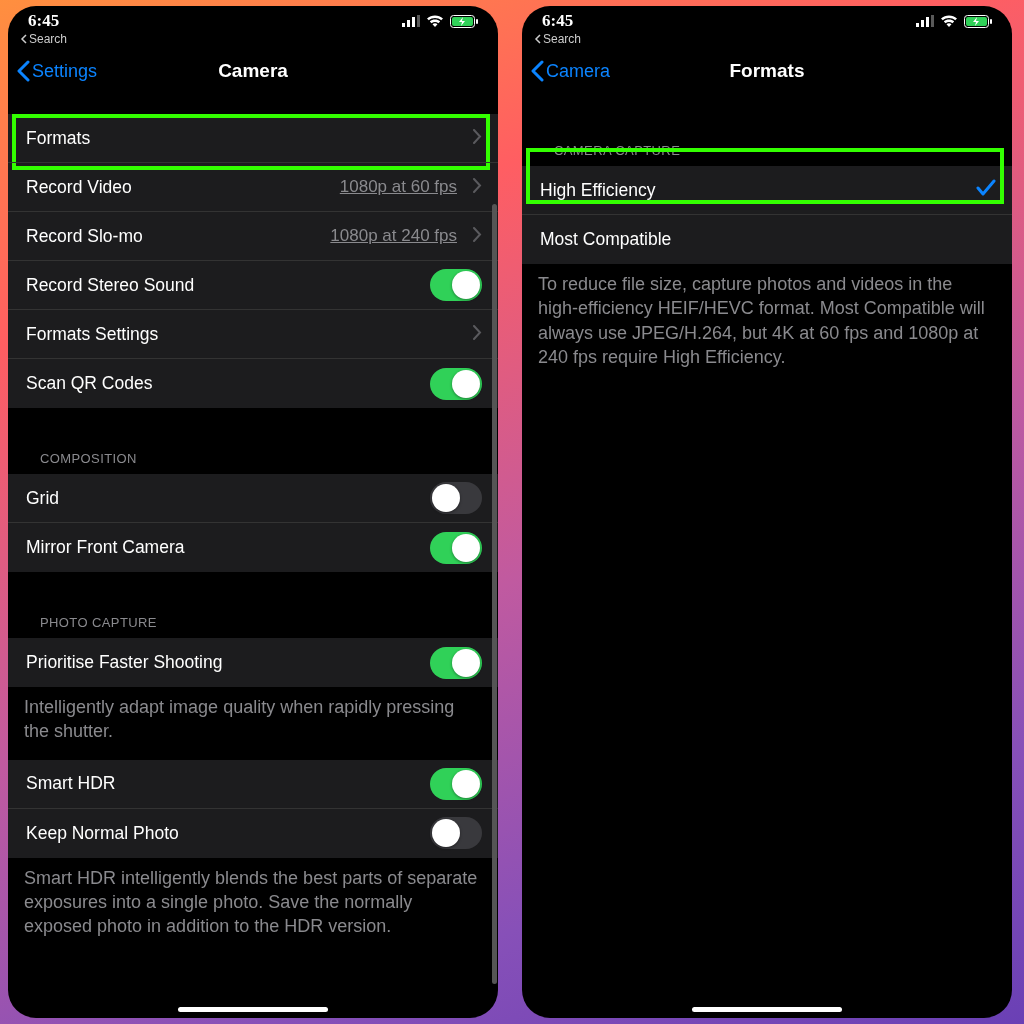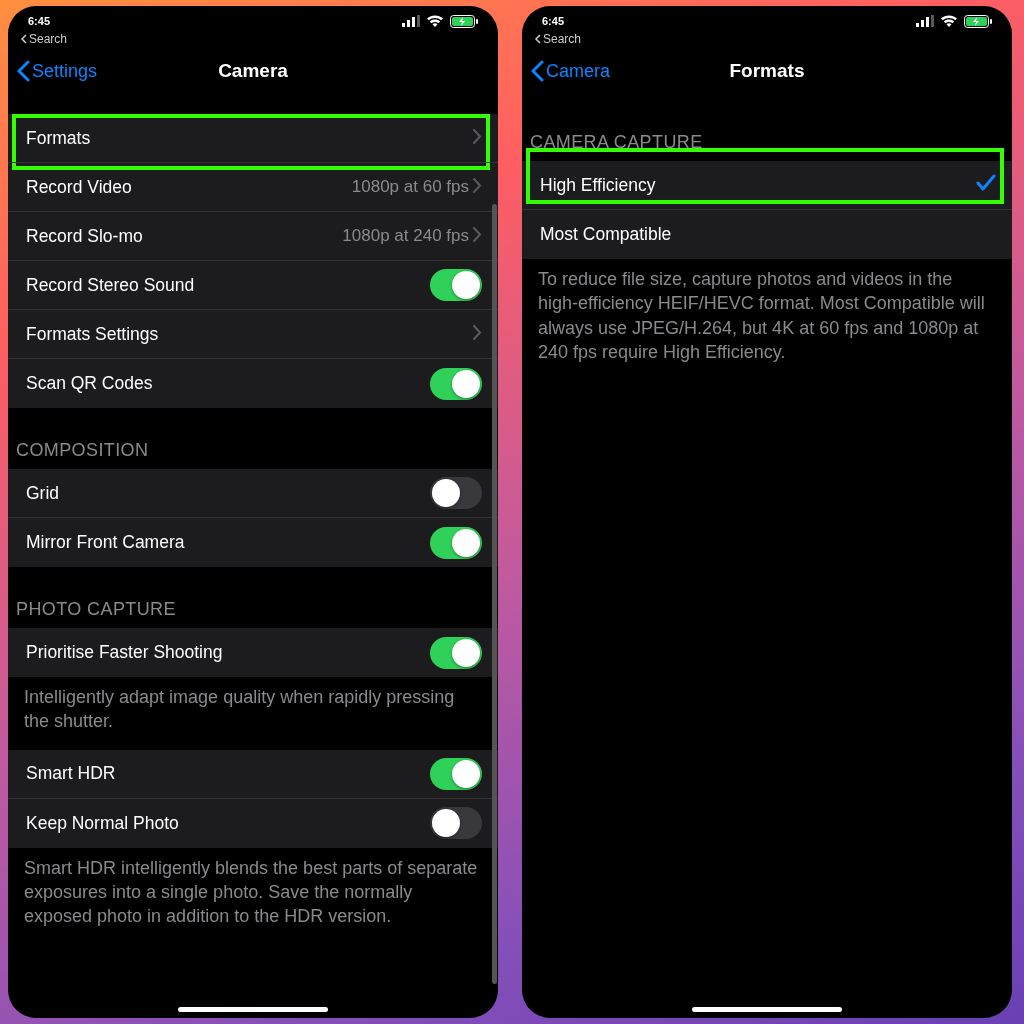--- a/index.html
+++ b/index.html
@@ -20,22 +20,23 @@
     color: #fff;
     display: flex;
     flex-direction: column;
   }
   .status-bar {
     display: flex;
     justify-content: space-between;
     align-items: center;
     padding: 4px 20px 0 20px;
     height: 26px;
-    font-size: 11px;
+    font-size: 17px;
     font-weight: 600;
+    font-family: Liberation Serif, serif;
   }
   .status-right { display: flex; align-items: center; gap: 6px; }
   .status-right svg { display: block; }
   .breadcrumb {
     padding: 0 12px 2px 12px;
     font-size: 12px;
     color: #ccc;
     display: flex;
     align-items: center;
     gap: 2px;
@@ -63,40 +64,41 @@
     font-weight: 600;
     pointer-events: none;
   }
   .content {
     flex: 1;
     overflow: hidden;
     padding-top: 20px;
     position: relative;
   }
   .section-header {
-    font-size: 18px;
+    font-size: 13px;
     letter-spacing: 0.4px;
     color: #8a8a8e;
-    padding: 8px 18px 8px 8px;
+    padding: 8px 18px 8px 32px;
     text-transform: uppercase;
+    margin-top: 11px;
   }
   .group {
     background: #1c1c1e;
   }
   .row {
     display: flex;
     align-items: center;
     min-height: 49px;
     padding: 0 16px 0 18px;
     border-bottom: 0.5px solid #333;
     position: relative;
   }
   .row:last-child { border-bottom: none; }
   .row .label { flex: 1; font-size: 17.5px; color: #fff; }
-  .row .value { font-size: 17px; color: #8a8a8e; margin-right: 4px; }
+  .row .value { font-size: 17px; color: #8a8a8e; margin-right: 16px; text-decoration: underline; }
   .chevron { color: #5a5a5e; }
   .toggle {
     width: 52px; height: 32px; border-radius: 16px;
     background: #39393d; position: relative; flex-shrink: 0;
   }
   .toggle .knob {
     position: absolute; top: 2px; left: 2px;
     width: 28px; height: 28px; border-radius: 50%;
     background: #fff; box-shadow: 0 1px 3px rgba(0,0,0,0.4);
     transition: none;

